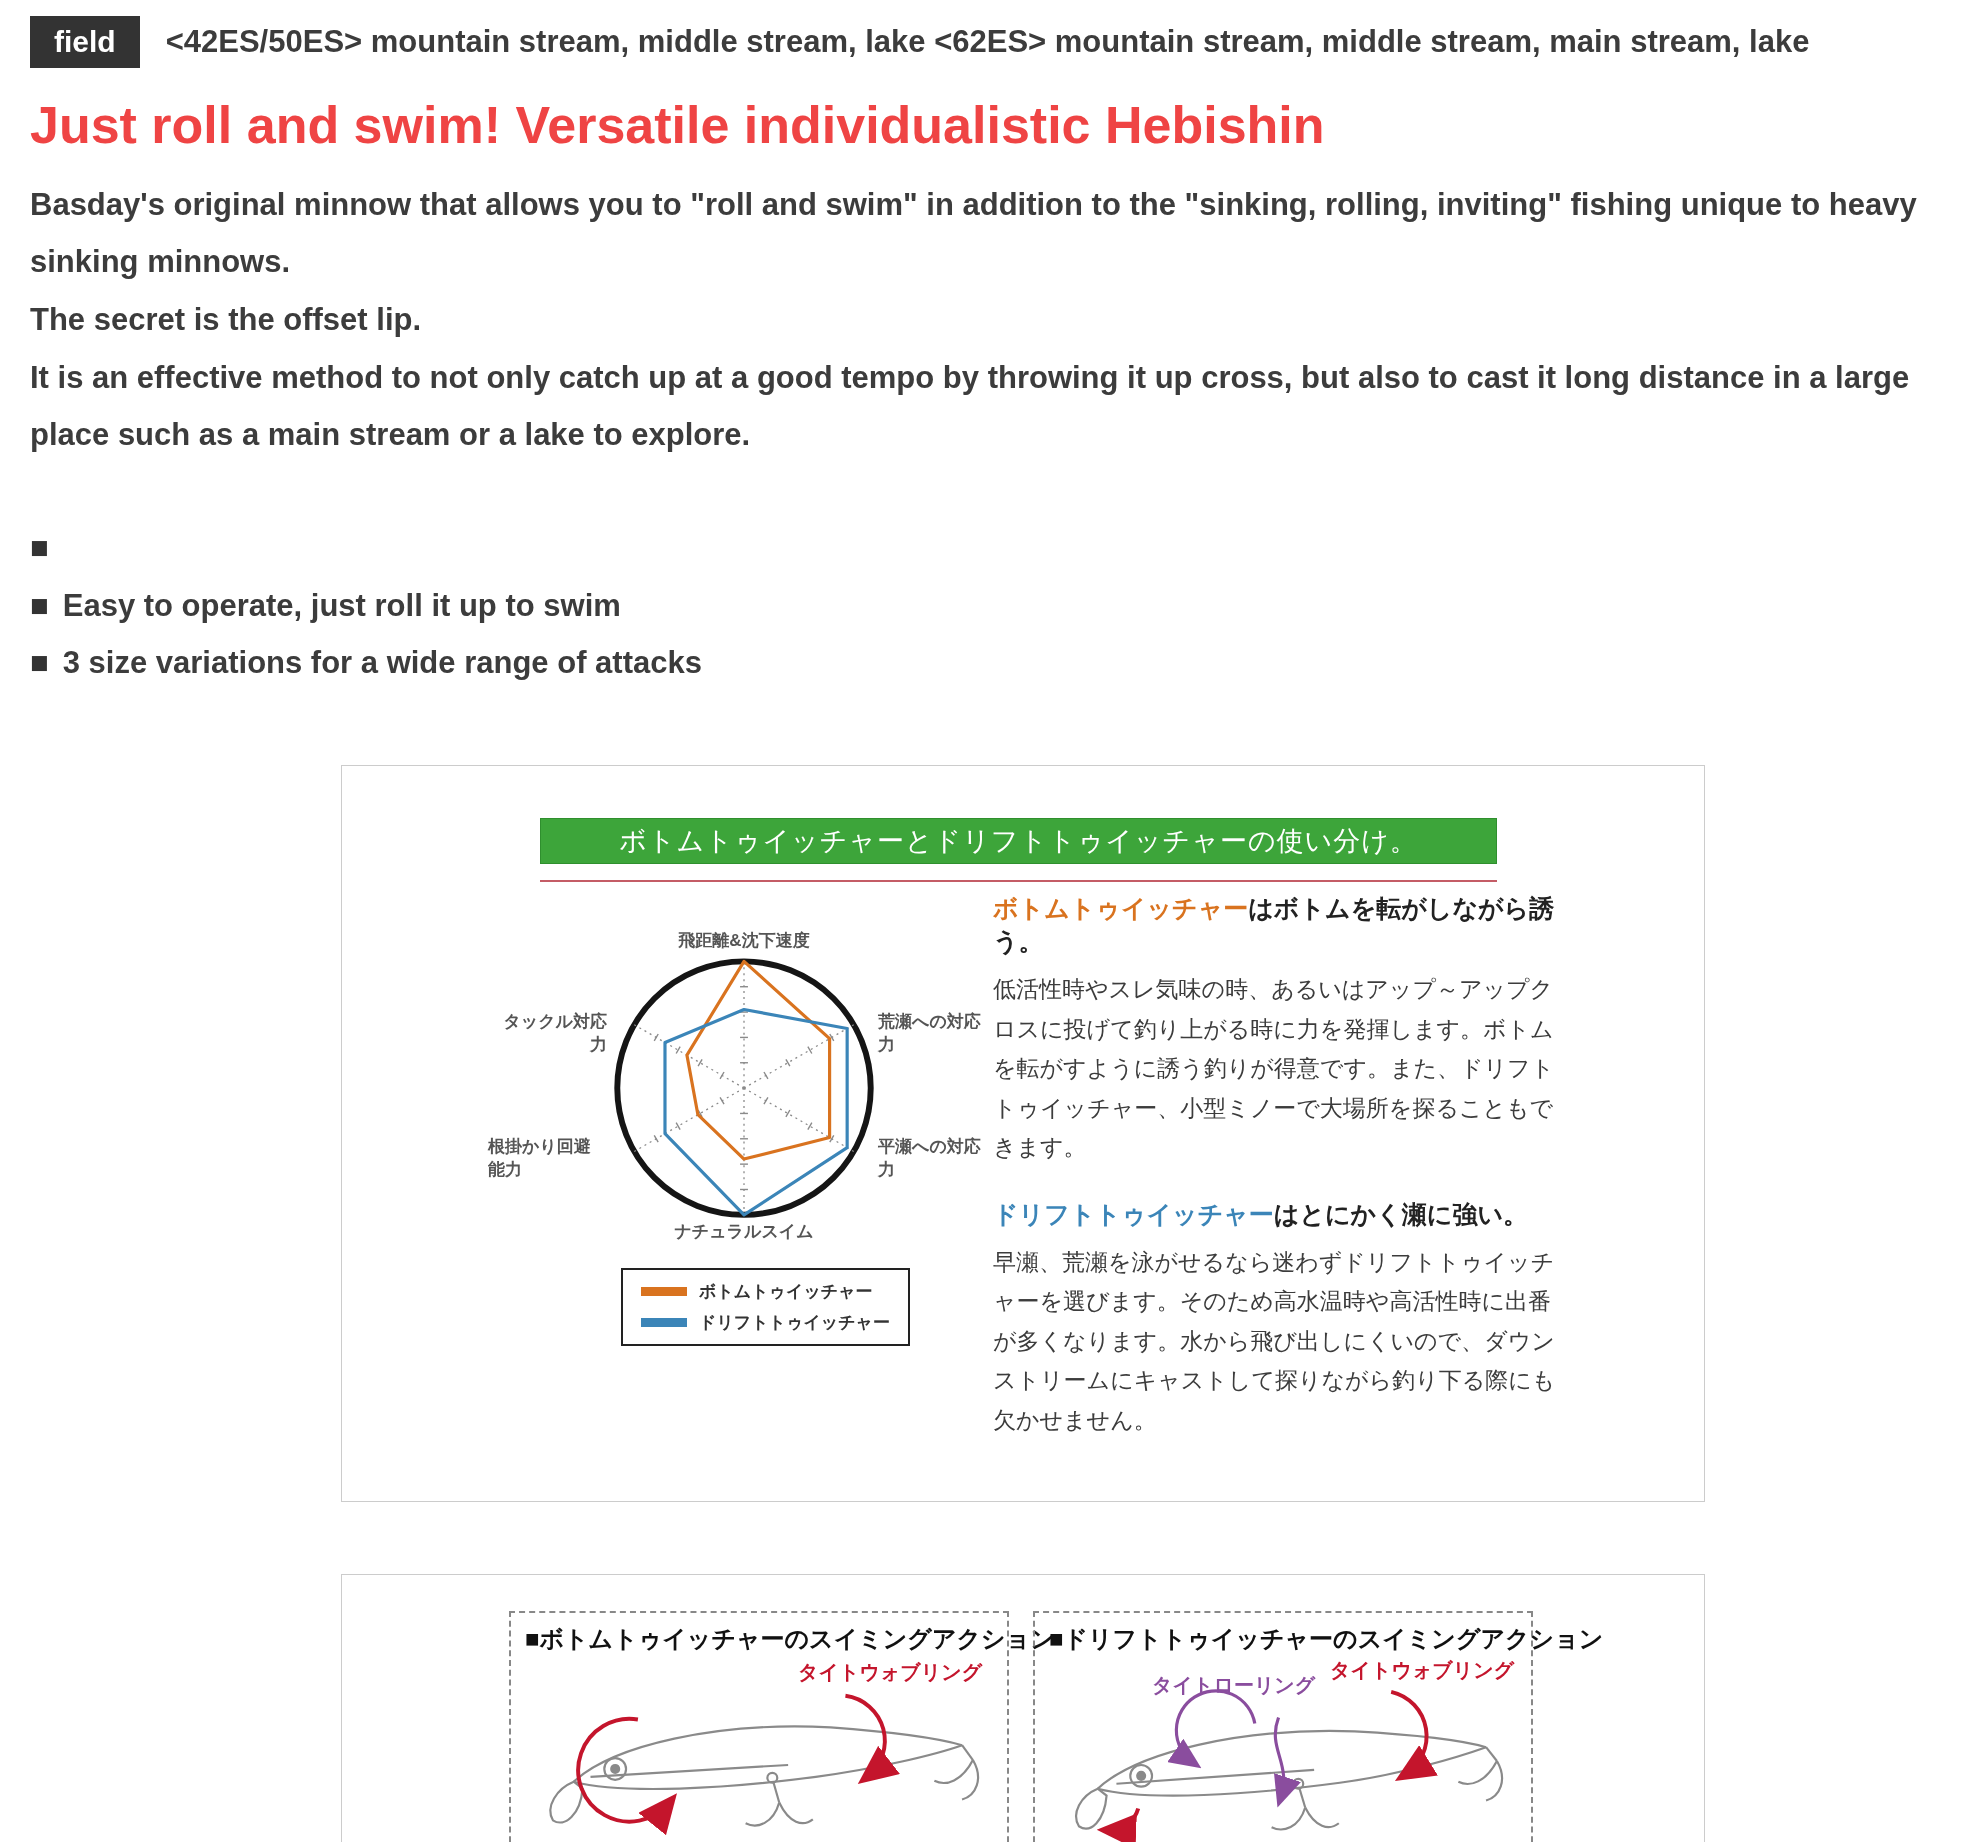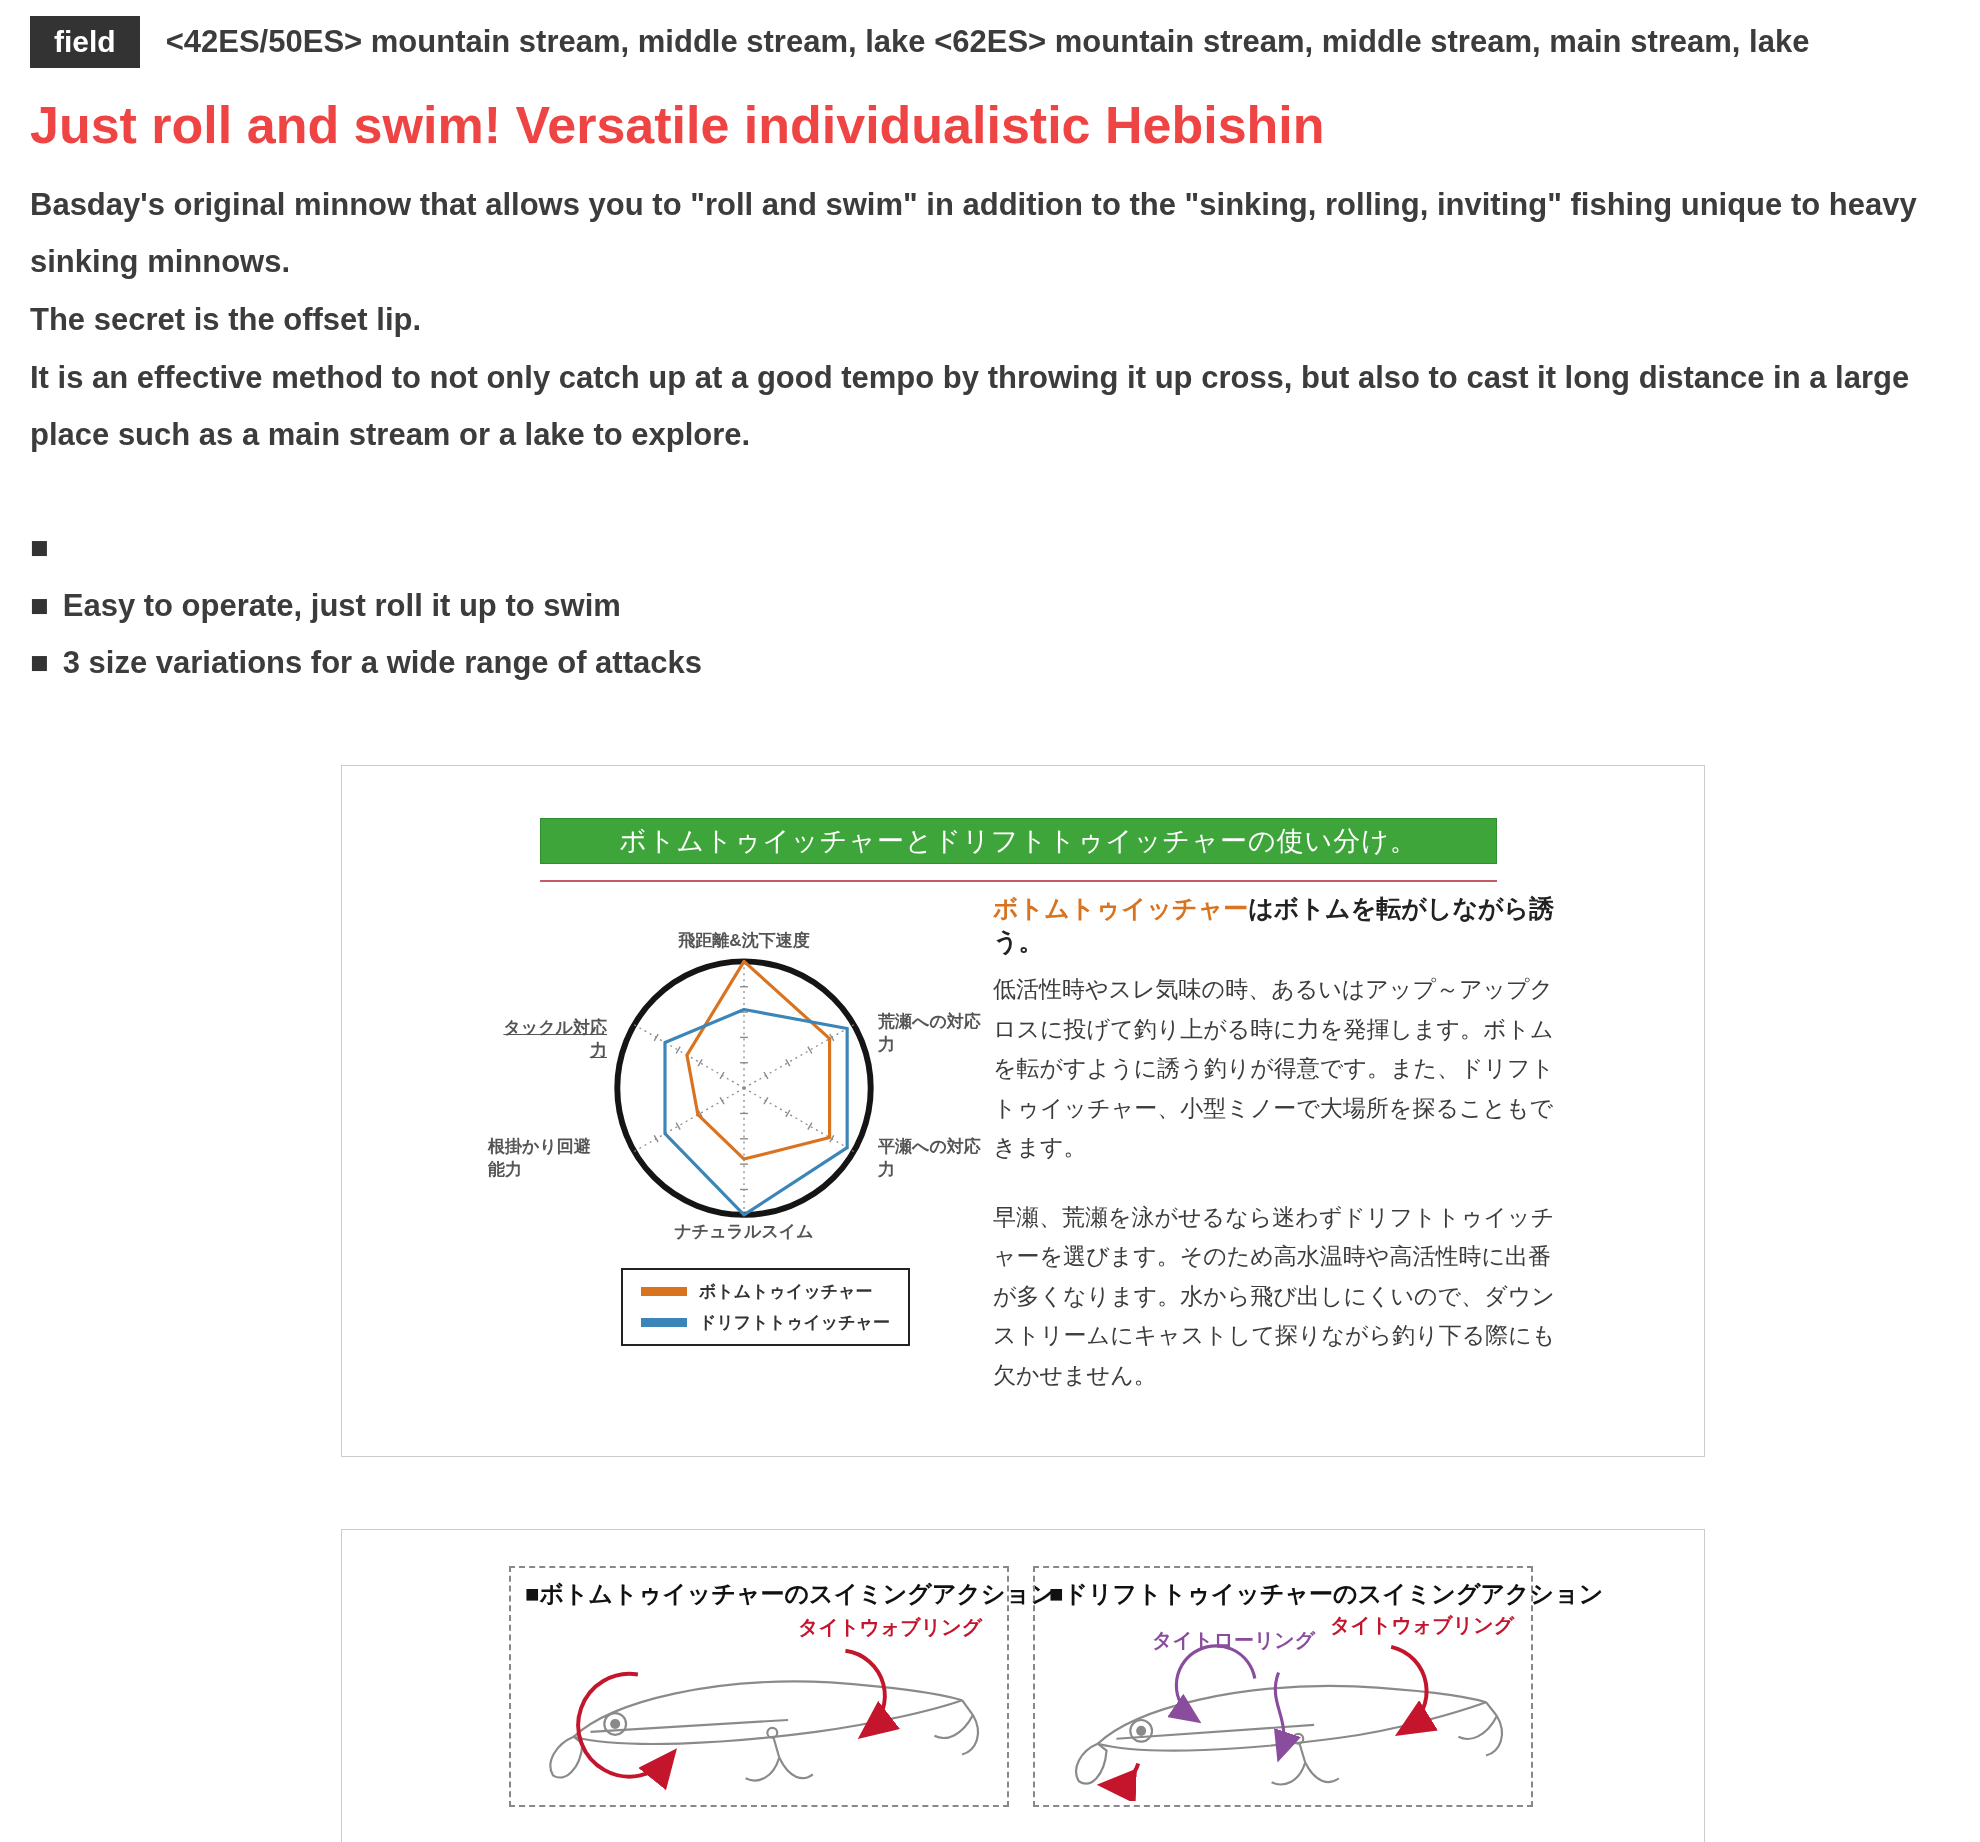--- a/index.html
+++ b/index.html
@@ -40,21 +40,21 @@
 
   
   .radar-area { position:relative; width:554px; height:515px; margin-left:89px; flex:none; }
   #radar-svg { position:absolute; left:105px; top:10px; }
   .axis-label { position:absolute; font-size:17px; line-height:1.35; color:#555; font-weight:600; }
   .al0 { left:204px; top:40px;  width:218px; text-align:center; }
   .al1 { left:447px; top:121px; width:103px; text-align:left; }
   .al2 { left:447px; top:246px; width:103px; text-align:left; }
   .al3 { left:204px; top:331px; width:218px; text-align:center; }
   .al4 { left:57px;  top:246px; width:119px; text-align:left; }
-  .al5 { left:67px;  top:127px; width:109px; text-align:right;text-decoration:underline; }
+  .al5 { left:67px;  top:121px; width:109px; text-align:right; }
   .radar-legend { position:absolute; left:190px; top:378px; border:2px solid #222; background:#fff;
                   padding:10px 18px; display:flex; flex-direction:column; gap:8px; }
   .legend-row { display:flex; align-items:center; gap:12px; }
   .legend-swatch { width:46px; height:9px; flex:none; }
   .legend-label { font-size:17px; color:#333; font-weight:600; white-space:nowrap; }
 
   
   .twitcher-col { width:574px; padding-top:2px;margin-left:8px; }
   .tw-head { font-size:25px; font-weight:700; color:#222; margin:0; }
   .tw-name-orange { color:#d9731f; }
@@ -161,20 +161,21 @@
               <span class="legend-swatch" style="background: rgb(59, 133, 184);"></span>
               <span class="legend-label">ドリフトトゥイッチャー</span>
             </div>
           </div>
       </div>
 
       <div class="twitcher-col">
         <p class="tw-head"><span class="tw-name-orange" style="color: rgb(217, 115, 31);">ボトムトゥイッチャー</span><span>はボトムを転がしながら誘う。</span></p>
         <p class="tw-body">低活性時やスレ気味の時、あるいはアップ～アップクロスに投げて釣り上がる時に力を発揮します。ボトムを転がすように誘う釣りが得意です。また、ドリフトトゥイッチャー、小型ミノーで大場所を探ることもできます。</p>
 
+        <p class="tw-head"><span class="tw-name-blue" style="color: rgb(59, 133, 184);">ドリフトトゥイッチャー</span><span>はとにかく瀬に強い。</span></p>
         <p class="tw-body">早瀬、荒瀬を泳がせるなら迷わずドリフトトゥイッチャーを選びます。そのため高水温時や高活性時に出番が多くなります。水から飛び出しにくいので、ダウンストリームにキャストして探りながら釣り下る際にも欠かせません。</p>
       </div>
     </div>
   </div>
 
   <div class="panel panel2">
     <div class="action-row">
 
       <div class="action-box">
         <div class="action-caption">■ボトムトゥイッチャーのスイミングアクション</div>

